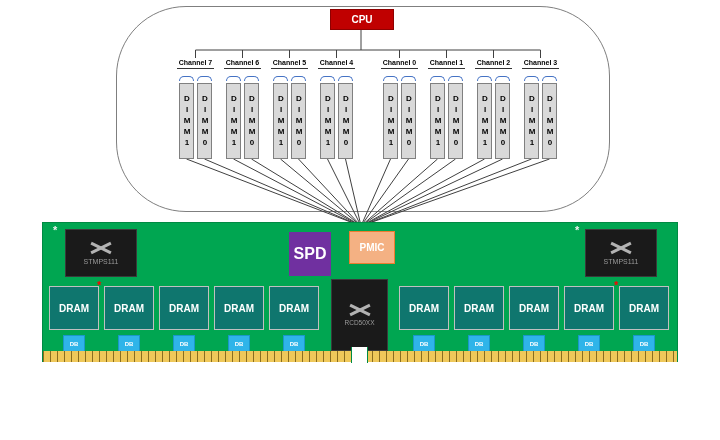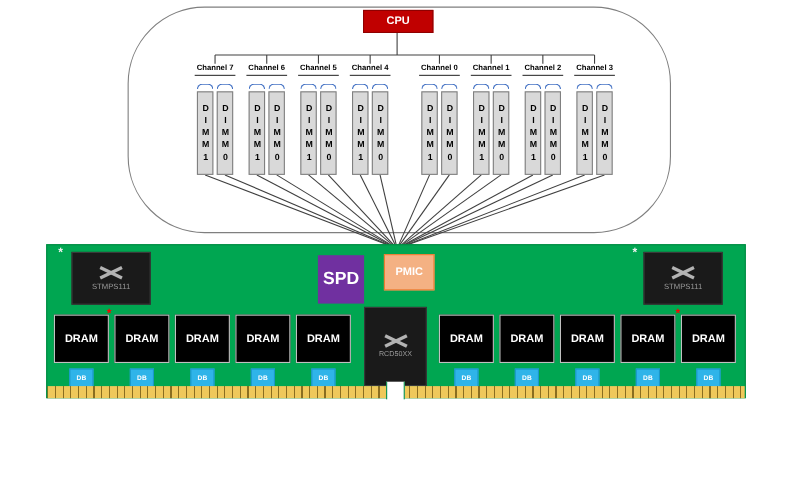--- a/index.html
+++ b/index.html
@@ -35,21 +35,21 @@
   .xlogo { position:relative; width:24px; height:14px; }
   .xlogo::before, .xlogo::after { content:""; position:absolute; left:50%; top:50%; width:22px; height:3px; background:#b3b3b3; }
   .xlogo::before { transform:translate(-50%,-50%) rotate(26deg); }
   .xlogo::after  { transform:translate(-50%,-50%) rotate(-26deg); }
 
   .spd  { position:absolute; left:246px; top:9px; width:42px; height:44px; background:#7030A0;
           color:#fff; font-size:16px; font-weight:bold; display:flex; align-items:center; justify-content:center; }
   .pmic { position:absolute; left:292px; top:8px; width:46px; height:33px; background:#F4B183; border:1px solid #ED7D31;
           color:#fff; font-size:10px; font-weight:bold; display:flex; align-items:center; justify-content:center; box-sizing:border-box;margin-left:14px; }
 
-  .dram { position:absolute; top:63px; width:50px; height:44px; background:#000000; border:1px solid #c0c0c0;
+  .dram { position:absolute; top:63px; width:50px; height:44px; background:#0f766e; border:1px solid #c0c0c0;
           box-sizing:border-box; color:#fff; font-size:10px; font-weight:bold;
           display:flex; align-items:center; justify-content:center; }
   .db   { position:absolute; top:112px; width:22px; height:18px; background:#2FB4E9; border:1px solid #1a97c9;
           box-sizing:border-box; color:#fff; font-size:6px; font-weight:bold;
           display:flex; align-items:center; justify-content:center; }
 
   .gold { position:absolute; left:0px; top:128px; width:634px; height:11px;
           background:repeating-linear-gradient(90deg,#8a6d1f 0 1px,#EFC85A 1px 7px); }
   .notch { position:absolute; left:308px; top:124px; width:17px; height:16px; background:#ffffff;
            border-left:1px solid #008a43; border-right:1px solid #008a43; box-sizing:border-box; }

